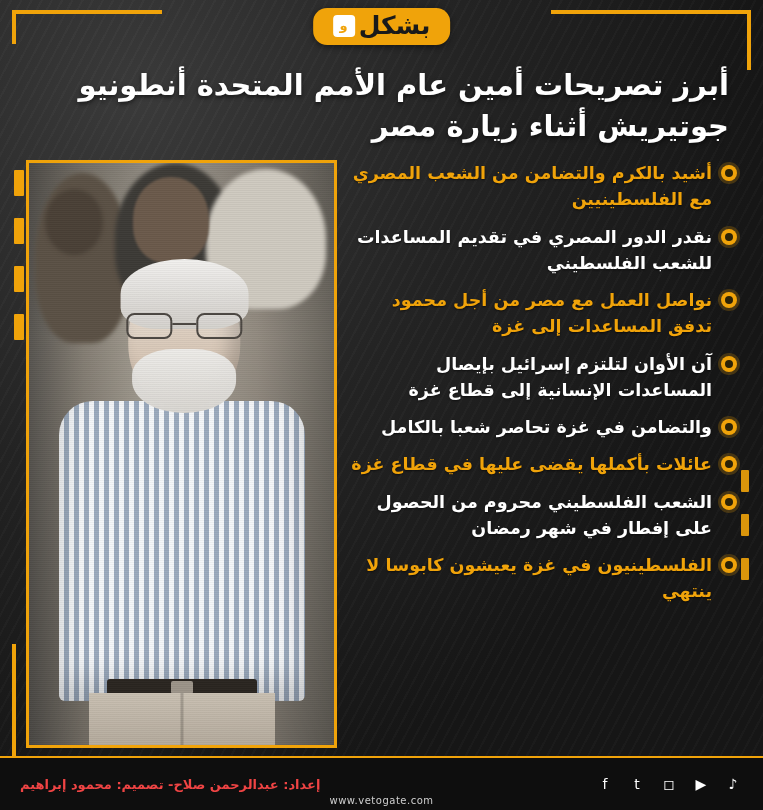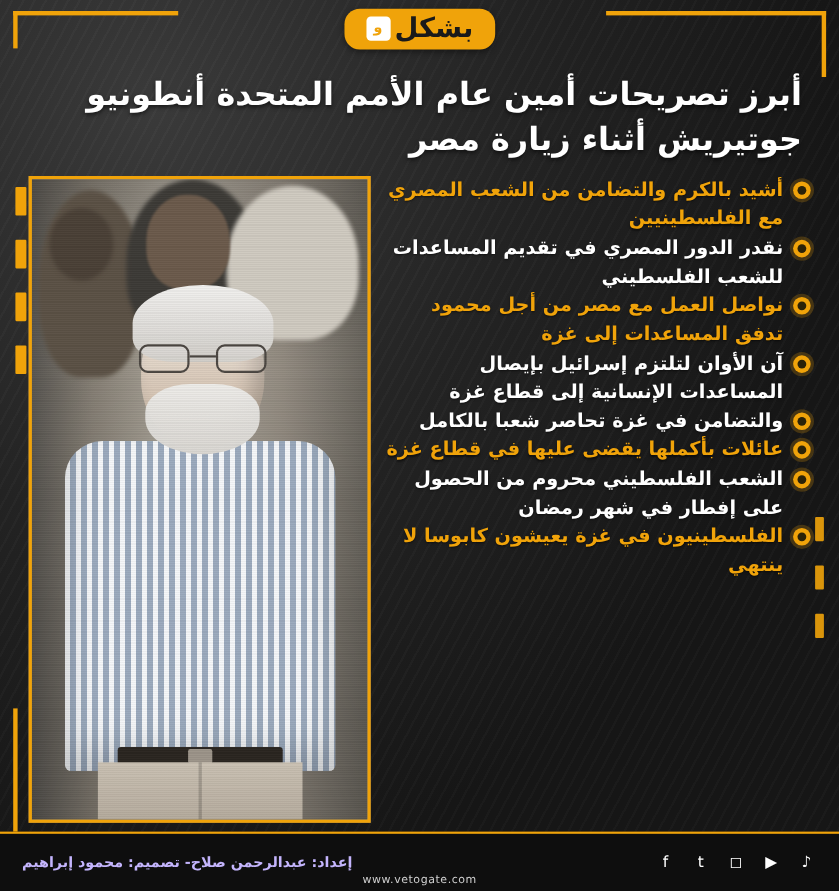--- a/index.html
+++ b/index.html
@@ -90,20 +90,21 @@
 
   
   .content {
     position: absolute; top: 160px; right: 26px; left: 26px; bottom: 62px;
     display: flex; flex-direction: row;
   }
   .quotes {
     width: 400px;
     padding-left: 10px;
     display: flex; flex-direction: column;
+    gap: 11px;
   }
   .quote {
     display: flex; flex-direction: row; align-items: flex-start;
     gap: 9px;
   }
   .bullet {
     flex: 0 0 auto;
     width: 16px; height: 16px; margin-top: 5px;
     border-radius: 50%;
     background: #f0a30a;
@@ -235,21 +236,21 @@
   .socials .ico {
     width: 20px; height: 20px; display: flex; align-items: center; justify-content: center;
     color: #ffffff; font-size: 14px;
   }
   .site-url {
     position: absolute; left: 50%; transform: translateX(-50%);
     bottom: 4px; font-size: 10px; color: #cfcfcf; direction: ltr;
     letter-spacing: .5px;
   }
   .credits {
-    font-size: 13px; color: #c4b5fd; font-weight: bold; text-align: right;
+    font-size: 13px; color: #ef4444; font-weight: bold; text-align: right;
   }
   .footer-left-block { display: flex; flex-direction: column; align-items: flex-start; }
 </style>
 </head>
 <body>
 
 <div class="poster">
 
   <div class="frame-top-right"></div>
   <div class="frame-top-left"></div>

